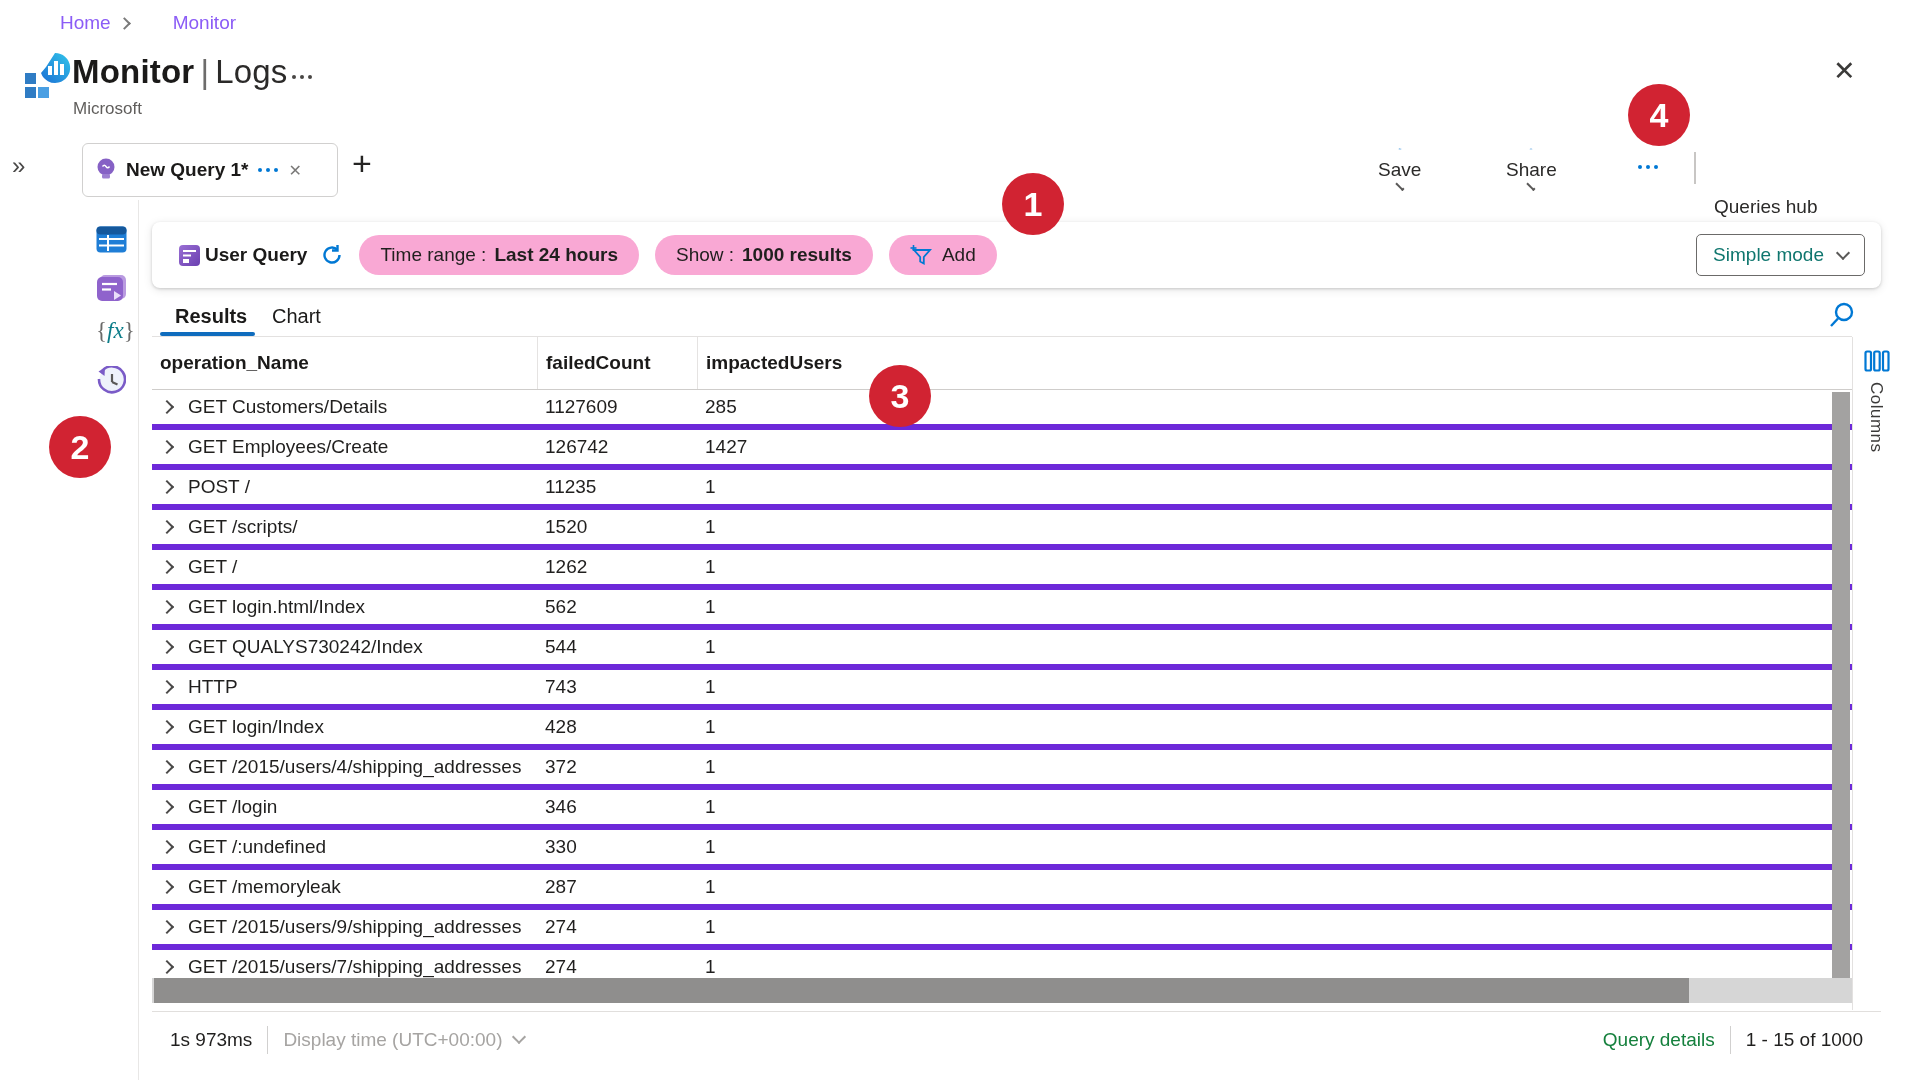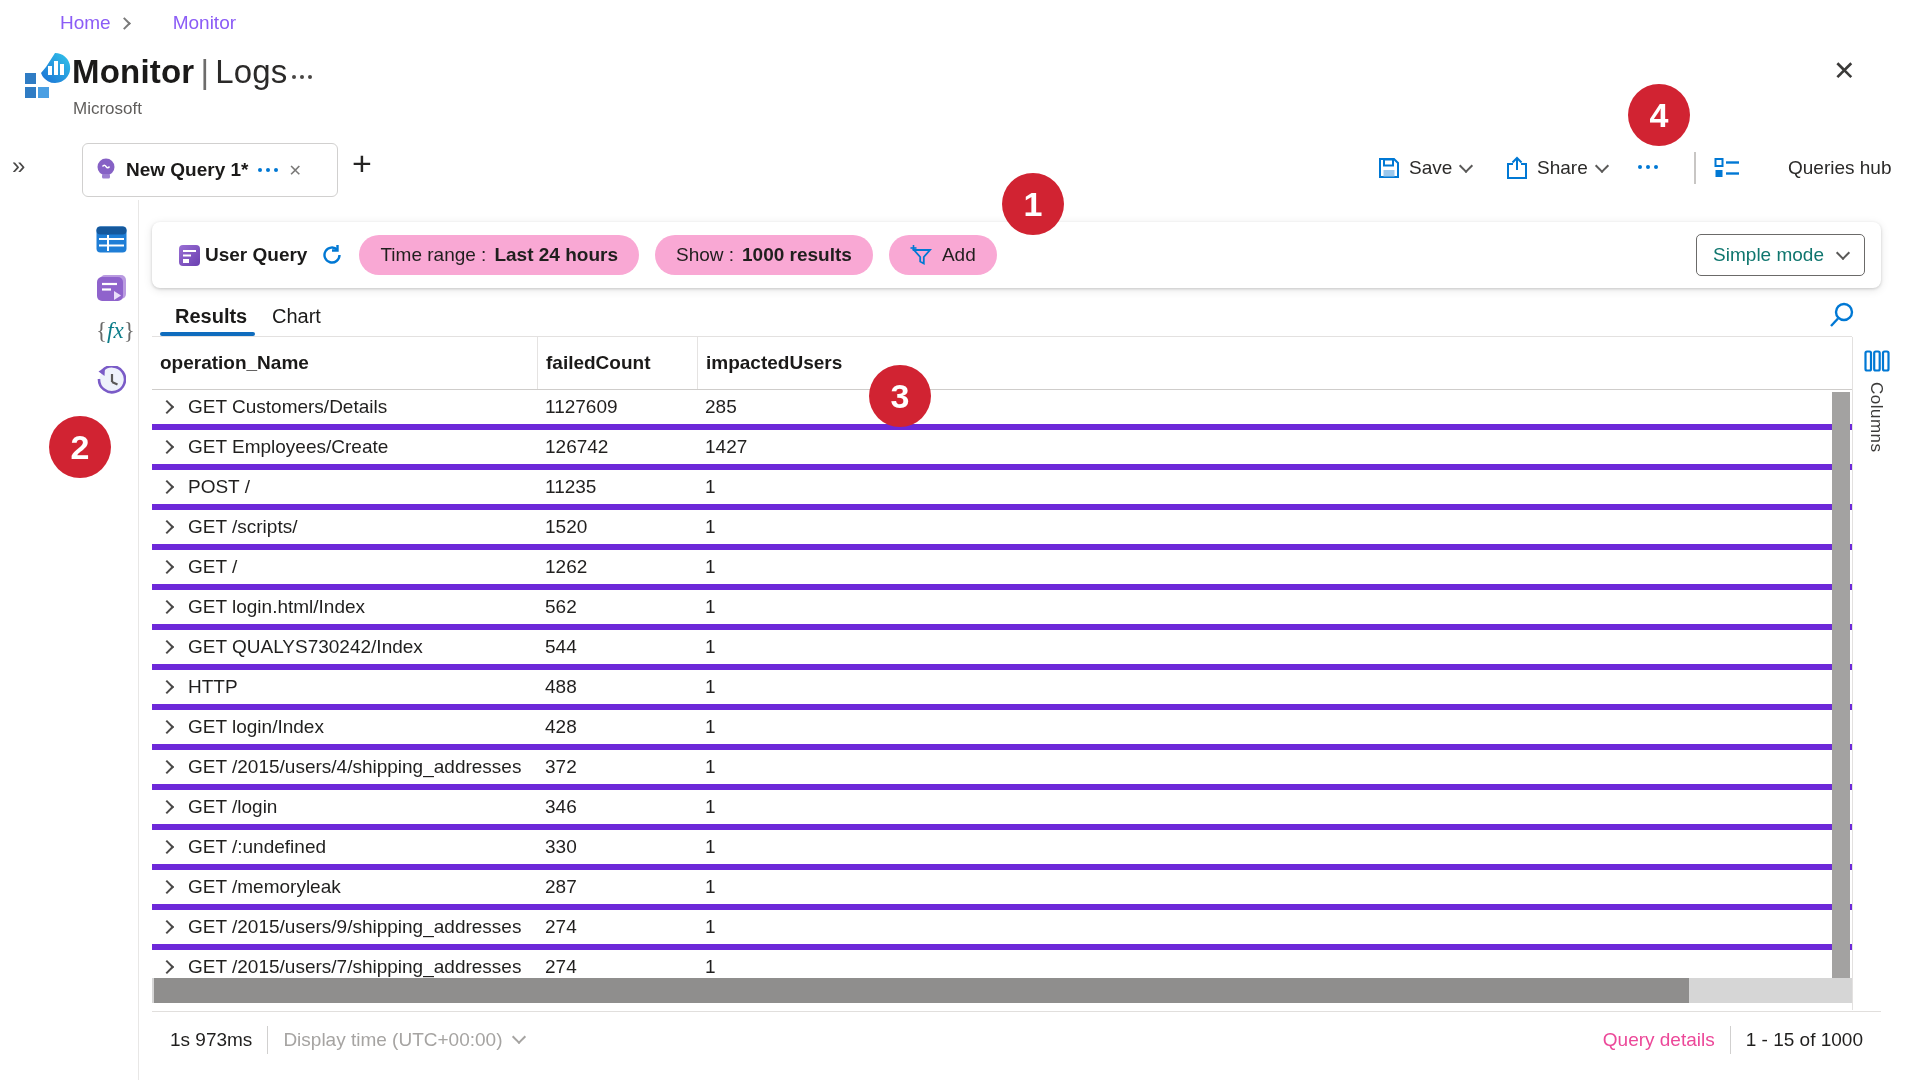--- a/index.html
+++ b/index.html
@@ -27,21 +27,21 @@
 
   
   .collapse{left:12px;top:152px;font-size:24px;color:#4a4948;cursor:pointer;}
   .tab{left:82px;top:143px;width:256px;height:54px;border:1px solid #d1d0cf;border-radius:6px;
        background:#fff;display:flex;align-items:center;gap:9px;padding:0 12px;box-sizing:border-box;}
   .tab-label{font-size:19px;font-weight:700;color:#1b1a19;white-space:nowrap;}
   .tab-close{font-size:16px;color:#7a7978;margin-left:2px;cursor:pointer;}
   .new-tab{left:352px;top:146px;font-size:34px;font-weight:200;color:#252423;cursor:pointer;line-height:1;}
 
   
-  .tb{top:148px;height:40px;display:flex;align-items:center;gap:9px;font-size:19px;color:#2b2a29;cursor:pointer;}
+  .tb{top:148px;height:40px;display:flex;align-items:center;gap:9px;font-size:19px;color:#2b2a29;cursor:pointer;flex-direction:column;}
   .chev{width:8px;height:8px;border-right:2px solid #5a5958;border-bottom:2px solid #5a5958;
         transform:rotate(45deg);margin-top:-5px;display:inline-block;}
   .tb-divider{left:1694px;top:152px;width:2px;height:32px;background:#c8c6c4;}
 
   
   .badge{width:62px;height:62px;border-radius:50%;background:#d12332;color:#fff;font-size:34px;
          font-weight:700;display:flex;align-items:center;justify-content:center;z-index:40;}
 
   
   .qcard{left:152px;top:222px;width:1729px;height:66px;background:#fff;border-radius:8px;
@@ -89,21 +89,21 @@
   .rail-text{left:1866px;top:382px;writing-mode:vertical-rl;font-size:17px;color:#3b3a39;letter-spacing:.5px;}
 
   
   .footer{left:152px;top:1011px;width:1729px;height:56px;border-top:1px solid #e1dfdd;
           display:flex;align-items:center;box-sizing:border-box;padding:0 18px;font-size:19px;}
   .f-div{width:1px;height:28px;background:#d1d0cf;margin:0 15px;}
   .f-dur{color:#201f1e;}
   .f-time{color:#a6a4a2;display:flex;align-items:center;gap:12px;cursor:pointer;}
   .f-time .chev{border-color:#a6a4a2;}
   .f-right{margin-left:auto;display:flex;align-items:center;}
-  .f-link{color:#ec4899;cursor:pointer;}
+  .f-link{color:#15803d;cursor:pointer;}
   .f-range{color:#201f1e;}
 
   
   .side-divider{left:138px;top:200px;width:1px;height:880px;background:#e8e7e6;}
   .side-icon{left:96px;cursor:pointer;}
   .fx-icon{left:96px;top:318px;font-size:23px;color:#5f5e5d;cursor:pointer;font-family:"Liberation Serif",serif;}
   .fx-icon::before{content:"{";color:#6b6a69;}
   .fx-icon::after{content:"}";color:#6b6a69;}
   .fx-icon i{font-style:italic;color:#0c7d89;}
   .fx-icon i::before{content:"fx";}
@@ -320,21 +320,21 @@
       </span>
       <span class="c-num">544</span>
       <span class="c-num">1</span>
     </div>
 
     <div class="trow">
       <span class="c-op">
         <span class="rchev"></span>
         <span>HTTP</span>
       </span>
-      <span class="c-num">488</span>
+      <span class="c-num">743</span>
       <span class="c-num">1</span>
     </div>
 
     <div class="trow">
       <span class="c-op">
         <span class="rchev"></span>
         <span>GET login/Index</span>
       </span>
       <span class="c-num">428</span>
       <span class="c-num">1</span>

